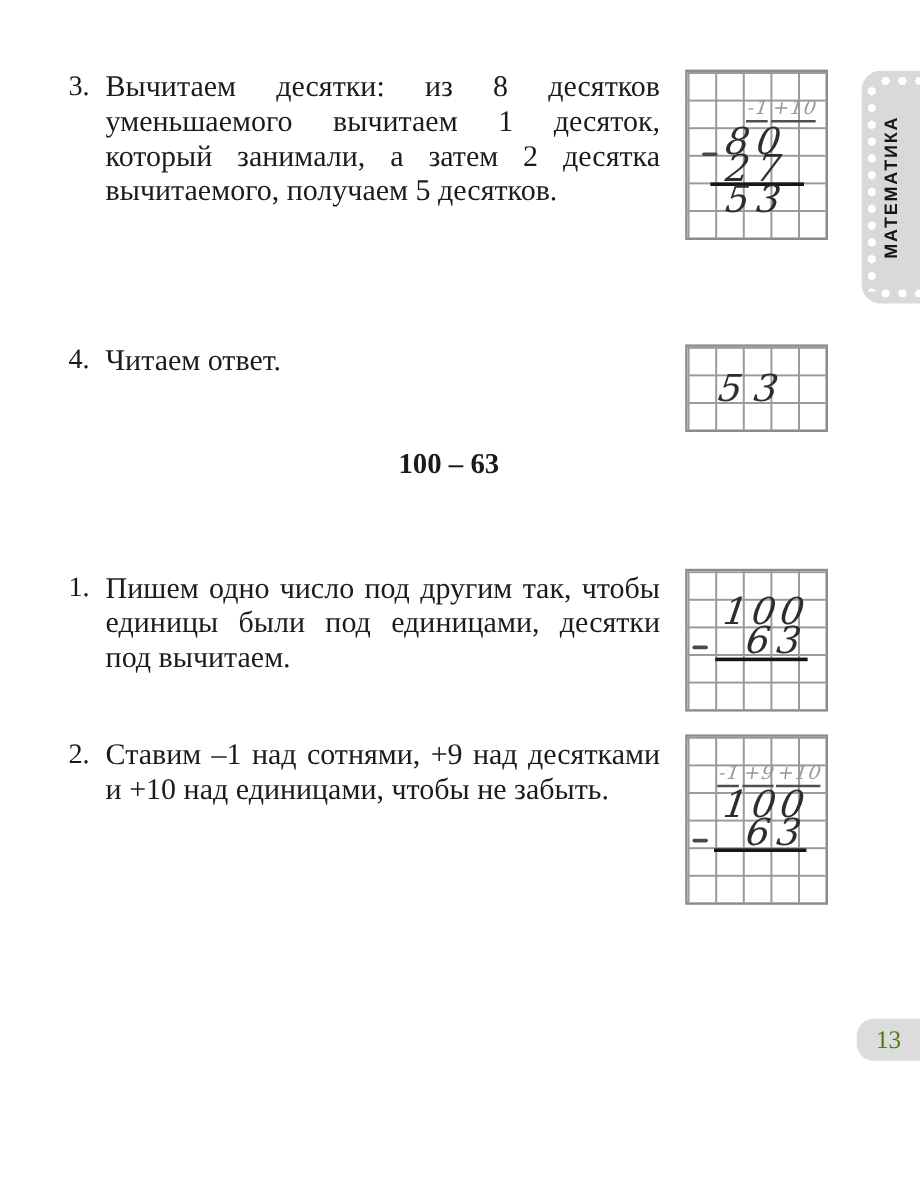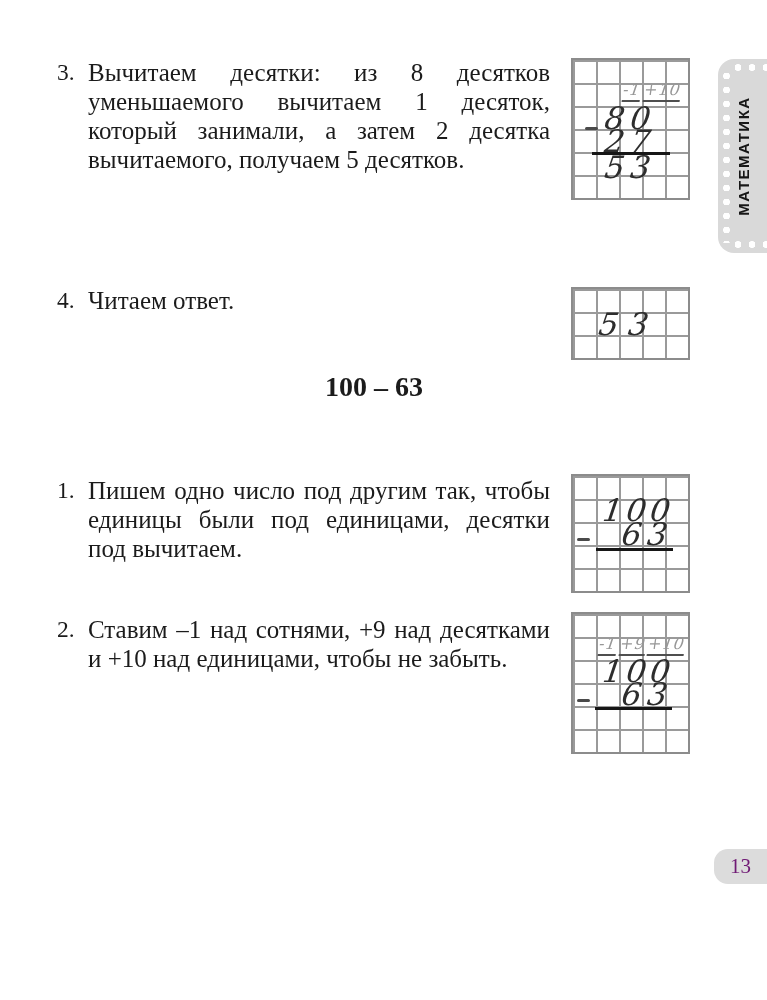--- a/index.html
+++ b/index.html
@@ -13,21 +13,21 @@
   .step-num{flex:none;width:31px;font-size:23.5px;line-height:29px;}
   .step-body{flex:1;font-size:25px;line-height:29px;text-align:justify;}
   .step-body p{margin:0;}
   .step3{top:58px;}
   .step4{top:286px;}
   .step1{top:476px;}
   .step2{top:615px;}
   
   .heading{position:absolute;left:60px;top:369px;width:628px;text-align:center;}
   .heading .hl{font-style:italic;font-size:24px;line-height:31px;}
-  .heading .expr{font-weight:bold;font-size:28px;line-height:30px;margin-top:3px;}
+  .heading .expr{font-weight:bold;font-size:24px;line-height:30px;margin-top:3px;}
   
   .grid-box{
     position:absolute;left:571px;width:115px;
     border:2px solid #8c8c8c;
     background-color:#ffffff;
     background-image:
       linear-gradient(to right,#9a9a9a 2px,transparent 2px),
       linear-gradient(to bottom,#9a9a9a 2px,transparent 2px);
     background-size:23px 23px;
   }
@@ -93,21 +93,21 @@
     background-image:radial-gradient(circle 3.4px at center,#ffffff 98%,rgba(255,255,255,0));
     background-size:14px 11px;background-repeat:repeat-x;
   }
   .dots-top{top:3px;}
   .dots-bottom{bottom:3px;}
   
   .page-badge{
     position:absolute;right:0;top:849px;width:53px;height:35px;
     background:#dcdcdc;border-radius:14px 0 0 14px;
     display:flex;align-items:center;justify-content:center;
-    font-size:21px;color:#701a75;
+    font-size:21px;color:#4d7c0f;
   }
 </style>
 </head>
 <body>
 
 <div class="step step3">
   <div class="step-num">3.</div>
   <div class="step-body">
     <p>Вычитаем десятки: из 8 десятков уменьшаемого вычитаем 1 десяток, который занимали, а затем 2 десятка вычитаемого, получаем 5 десятков.</p>
   </div>

